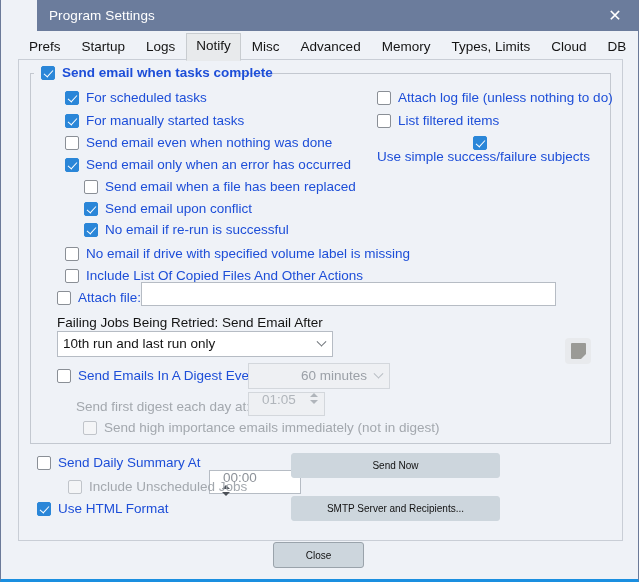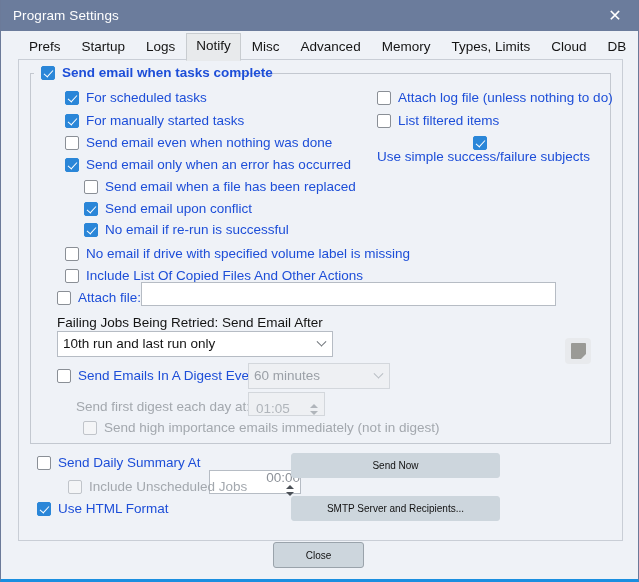--- a/index.html
+++ b/index.html
@@ -27,20 +27,21 @@
     overflow: hidden;
   }
 
   
   #titlebar {
     height: 31px;
     background: #6b7c9c;
     display: flex;
     align-items: center;
     position: relative;
+    margin-left: 36px;
   }
   #titlebar .title {
     color: #ffffff;
     font-size: 13.5px;
     margin-left: 12px;
     letter-spacing: 0.1px;
     white-space: nowrap;
   }
   #close-btn {
     position: absolute;
@@ -222,32 +223,34 @@
   .combo .arrow i {
     display: block;
     width: 7px; height: 7px;
     border: solid #6c7177;
     border-width: 0 1.3px 1.3px 0;
     transform: rotate(45deg) translate(-2px,-2px);
   }
   .combo.disabled {
     background: #eef0f3;
     border-color: #d3d7dc;
+    text-align: right;
   }
   .combo.disabled .val { color: #9ba0a7; }
   .combo.disabled .arrow i { border-color: #b7bcc2; }
 
   
   .spin {
     position: absolute;
     background: #ffffff;
     border: 1px solid #b6bcc4;
     height: 24px;
     display: flex;
-    align-items: flex-end;
+    align-items: flex-start;
+    padding-left: 6px;
   }
   .spin .sval {
     flex: 1;
     display: flex;
     align-items: center;
     padding-left: 7px;
     font-size: 13.5px;
     color: #8d9299;
     line-height: 1;
   }

